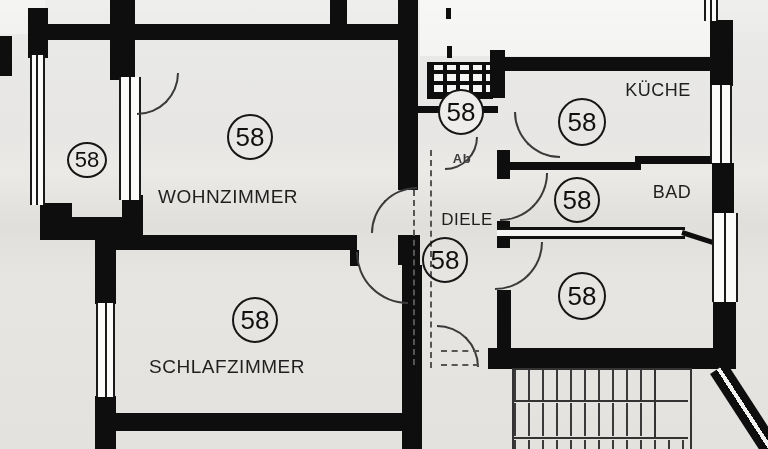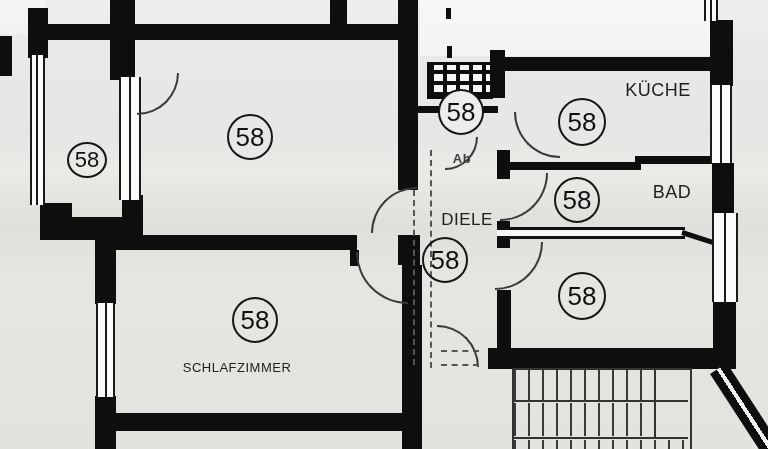--- a/index.html
+++ b/index.html
@@ -102,21 +102,22 @@
   <div class="stline" style="left:512px;top:368px;width:176px;height:84px;border-width:2px"></div>
   <div class="stline" style="left:512px;top:400px;width:176px;height:0;border-top-width:2px"></div>
   <div class="stline" style="left:512px;top:437px;width:176px;height:0;border-top-width:2px"></div>
   <div class="stline" style="left:654px;top:368px;width:0;height:70px;border-left-width:2px"></div>
   <div class="treads" style="left:514px;top:370px;width:140px;height:30px"></div>
   <div class="treads" style="left:514px;top:403px;width:140px;height:33px"></div>
   <div class="treads" style="left:514px;top:440px;width:170px;height:9px"></div>
 
   <div class="diag" style="left:737px;top:360px;width:20px;height:105px;transform:rotate(-33deg)"></div>
 
-  <div class="room-label" style="left:237px;top:367px;font-size:13px">SCHLAFZIMMER</div>
+  <div class="room-label" style="left:228px;top:197px;font-size:19px">WOHNZIMMER</div>
+  <div class="room-label" style="left:227px;top:367px;font-size:19px">SCHLAFZIMMER</div>
   <div class="room-label" style="left:467px;top:220px;font-size:17px">DIELE</div>
   <div class="room-label" style="left:462px;top:158px;font-size:13px;font-weight:bold;color:#3d3d3d">Ab</div>
   <div class="room-label" style="left:658px;top:90px;font-size:18px">KÜCHE</div>
   <div class="room-label" style="left:672px;top:192px;font-size:18px">BAD</div>
 
   <div class="num" style="left:87px;top:160px;width:40px;height:36px;font-size:22px">58</div>
   <div class="num" style="left:250px;top:137px">58</div>
   <div class="num" style="left:255px;top:320px">58</div>
   <div class="num" style="left:445px;top:260px">58</div>
   <div class="num filled" style="left:461px;top:112px">58</div>

